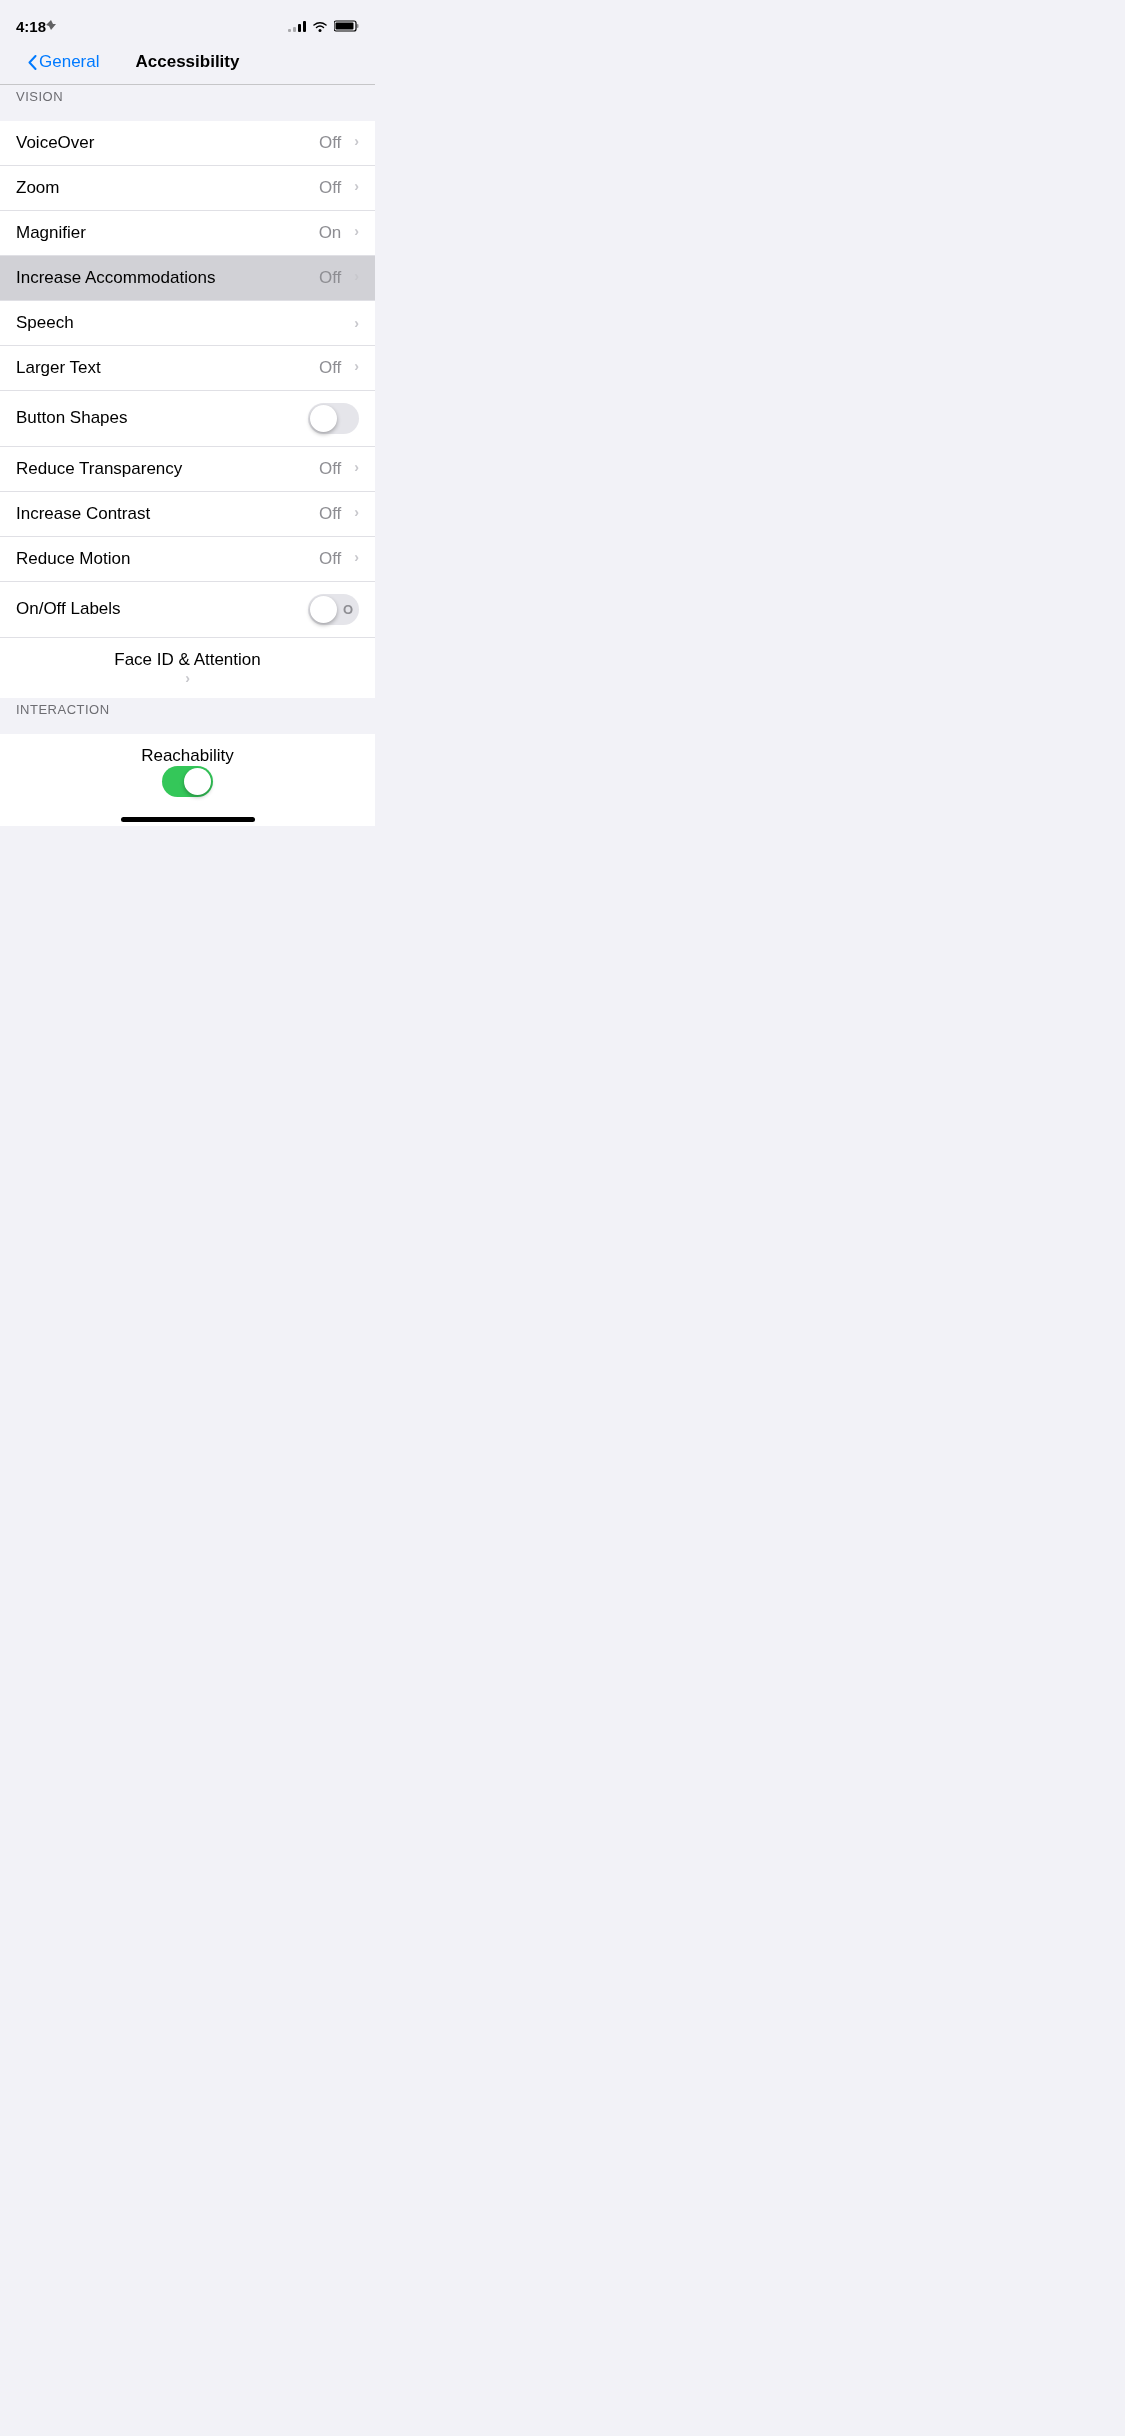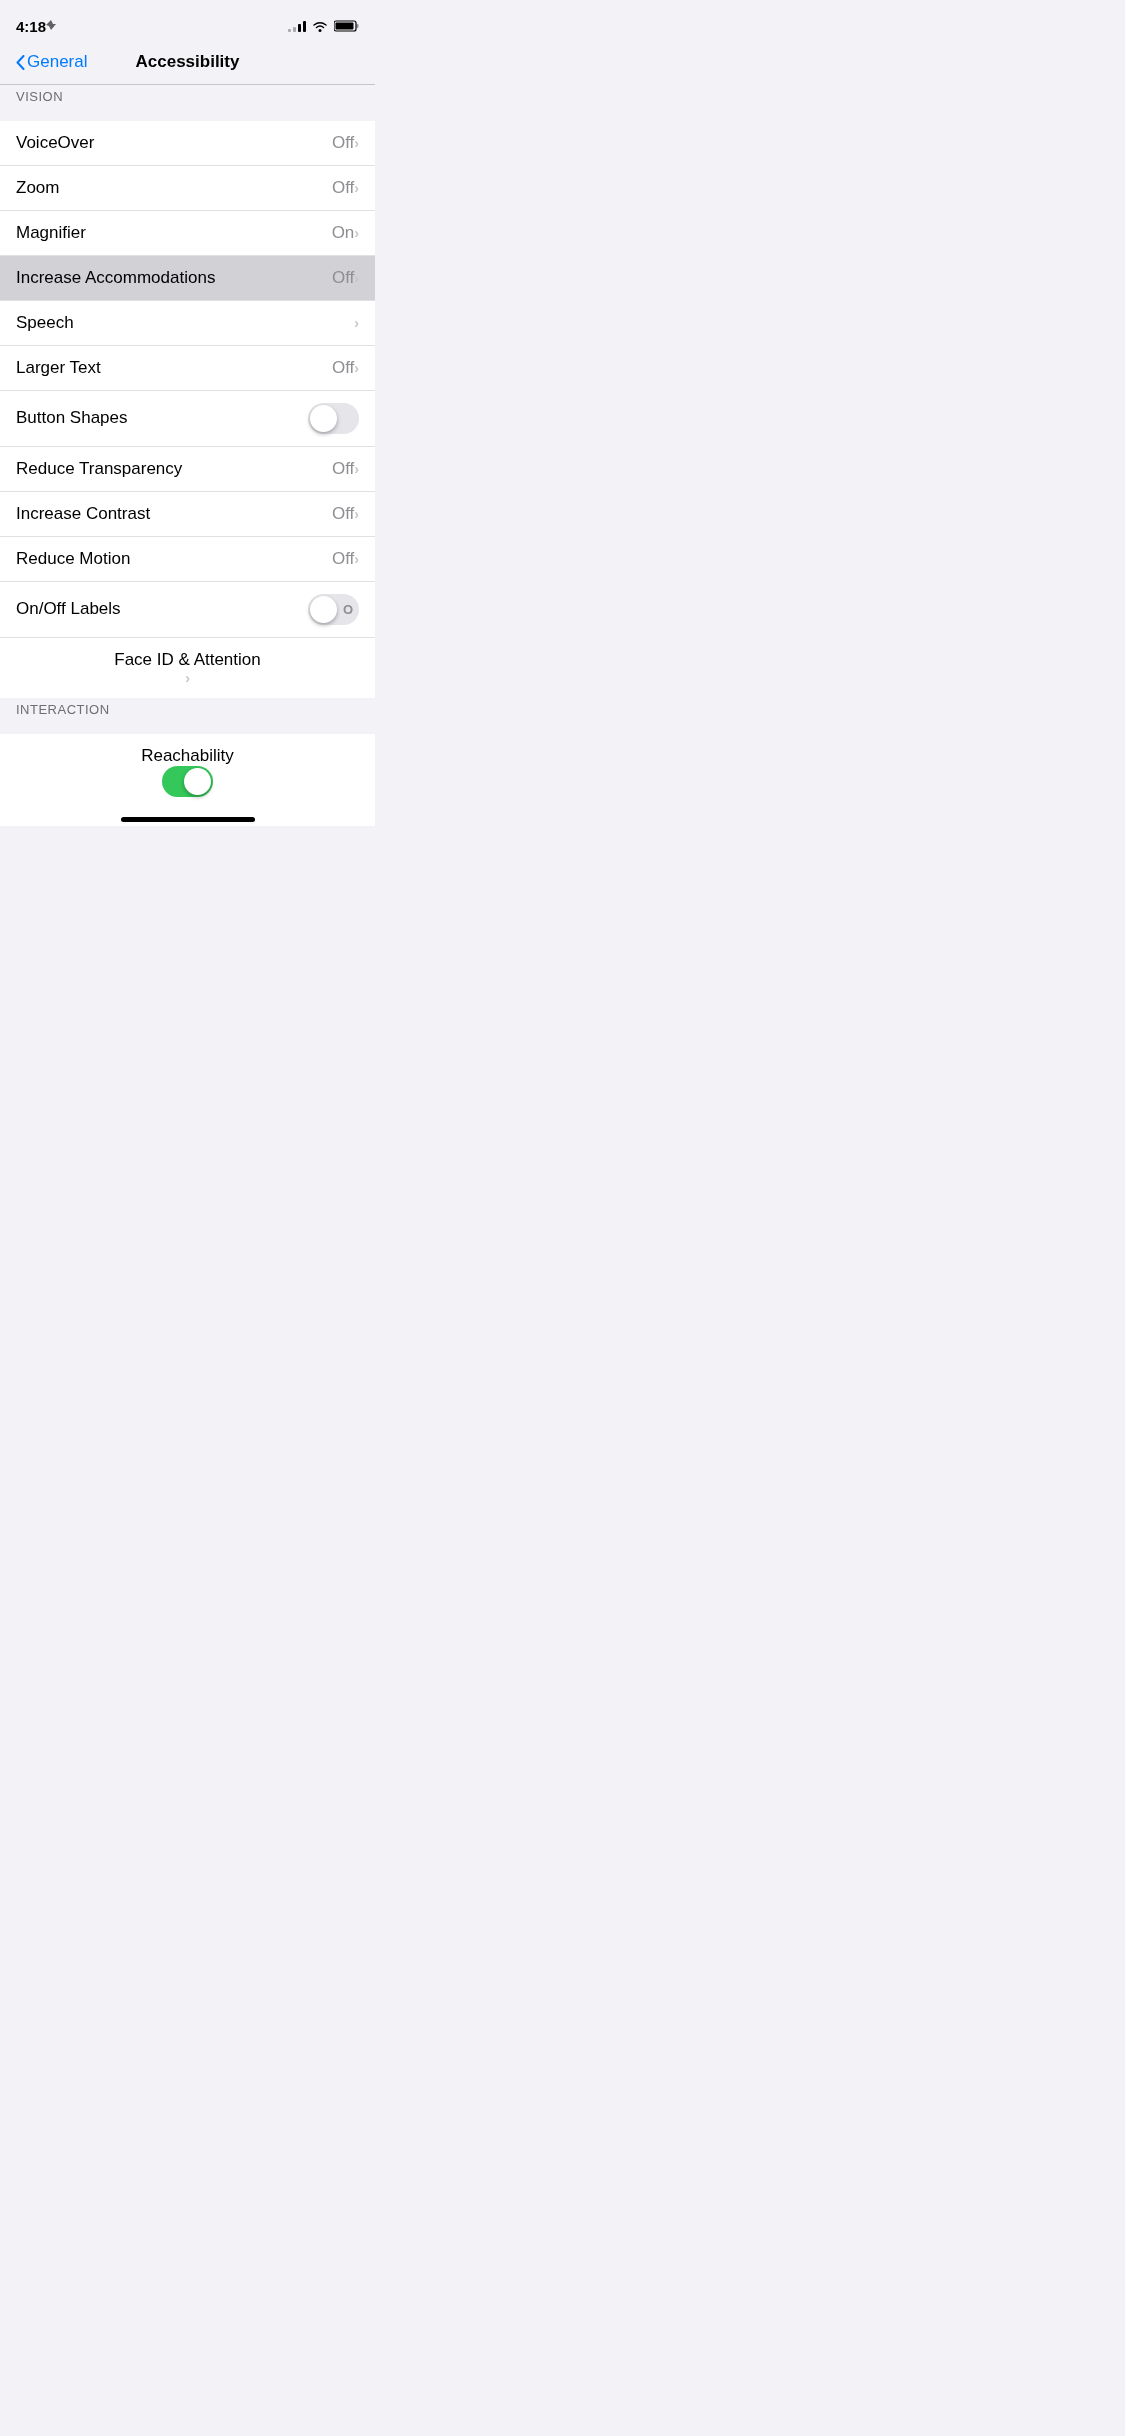--- a/index.html
+++ b/index.html
@@ -56,21 +56,21 @@
       display: flex;
       align-items: center;
       justify-content: center;
       padding: 8px 16px 12px 16px;
       background: #f2f2f7;
       position: relative;
     }
 
     .nav-back {
       position: absolute;
-      left: 16px;
+      left: 28px;
       display: flex;
       align-items: center;
       color: #007aff;
       font-size: 17px;
       gap: 2px;
       text-decoration: none;
     }
 
     .nav-title {
       font-size: 17px;
@@ -119,22 +119,22 @@
       background: #d1d1d6;
     }
 
     .row-label {
       font-size: 17px;
       color: #000;
     }
 
     .row-right {
       display: flex;
-      align-items: center;
-      gap: 0;
+      align-items: flex-start;
+      gap: 13px;
     }
 
     .row-value {
       font-size: 17px;
       color: #8e8e93;
     }
 
     .chevron {
       color: #c7c7cc;
       font-size: 14px;

